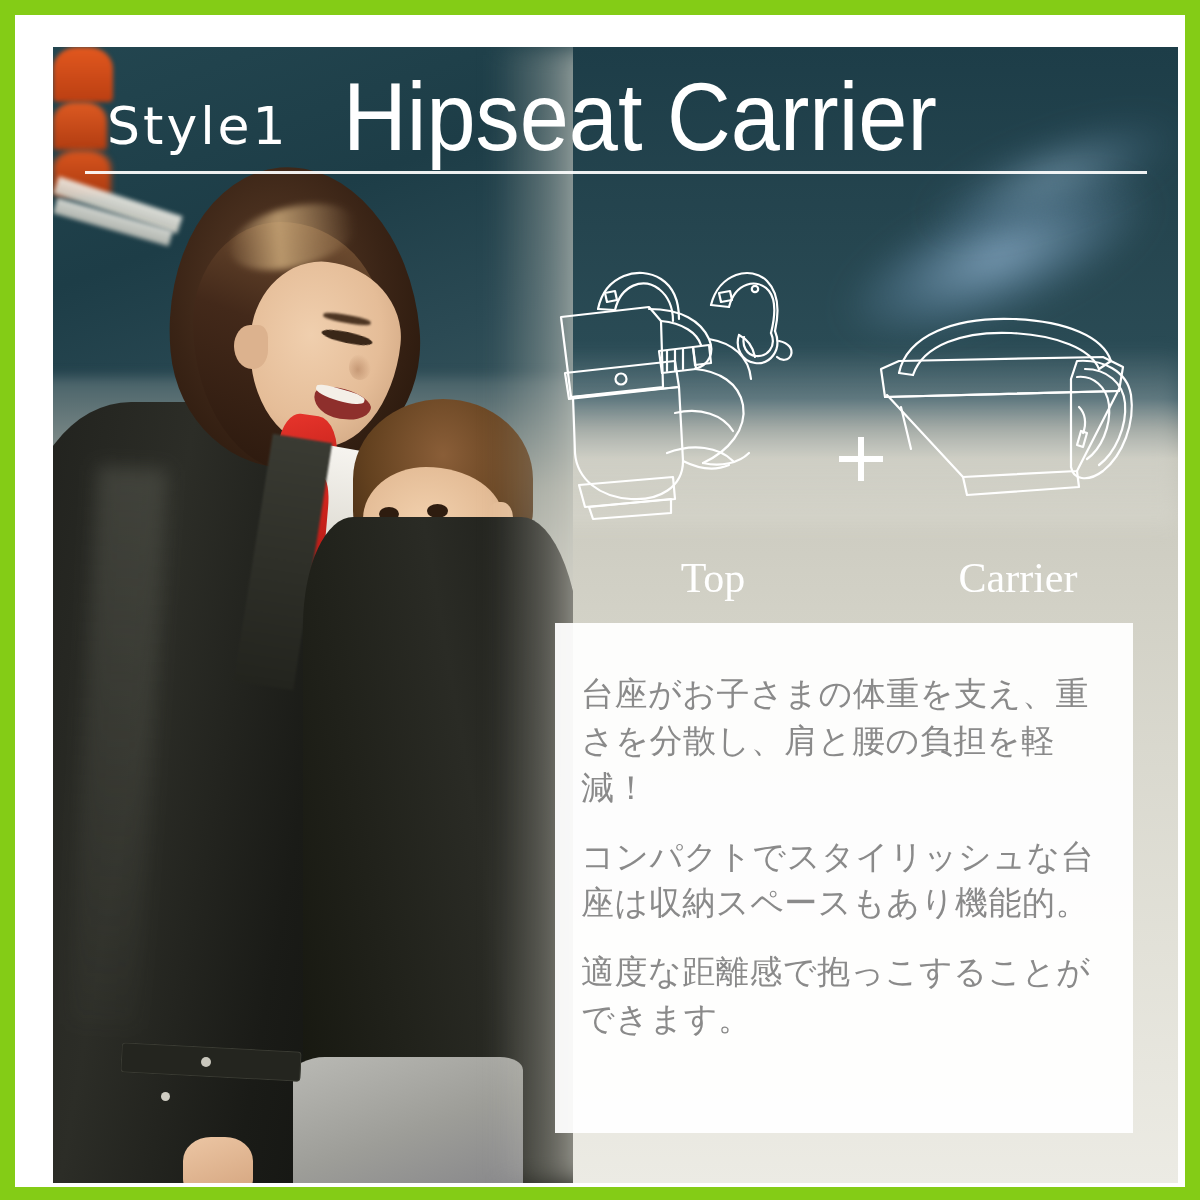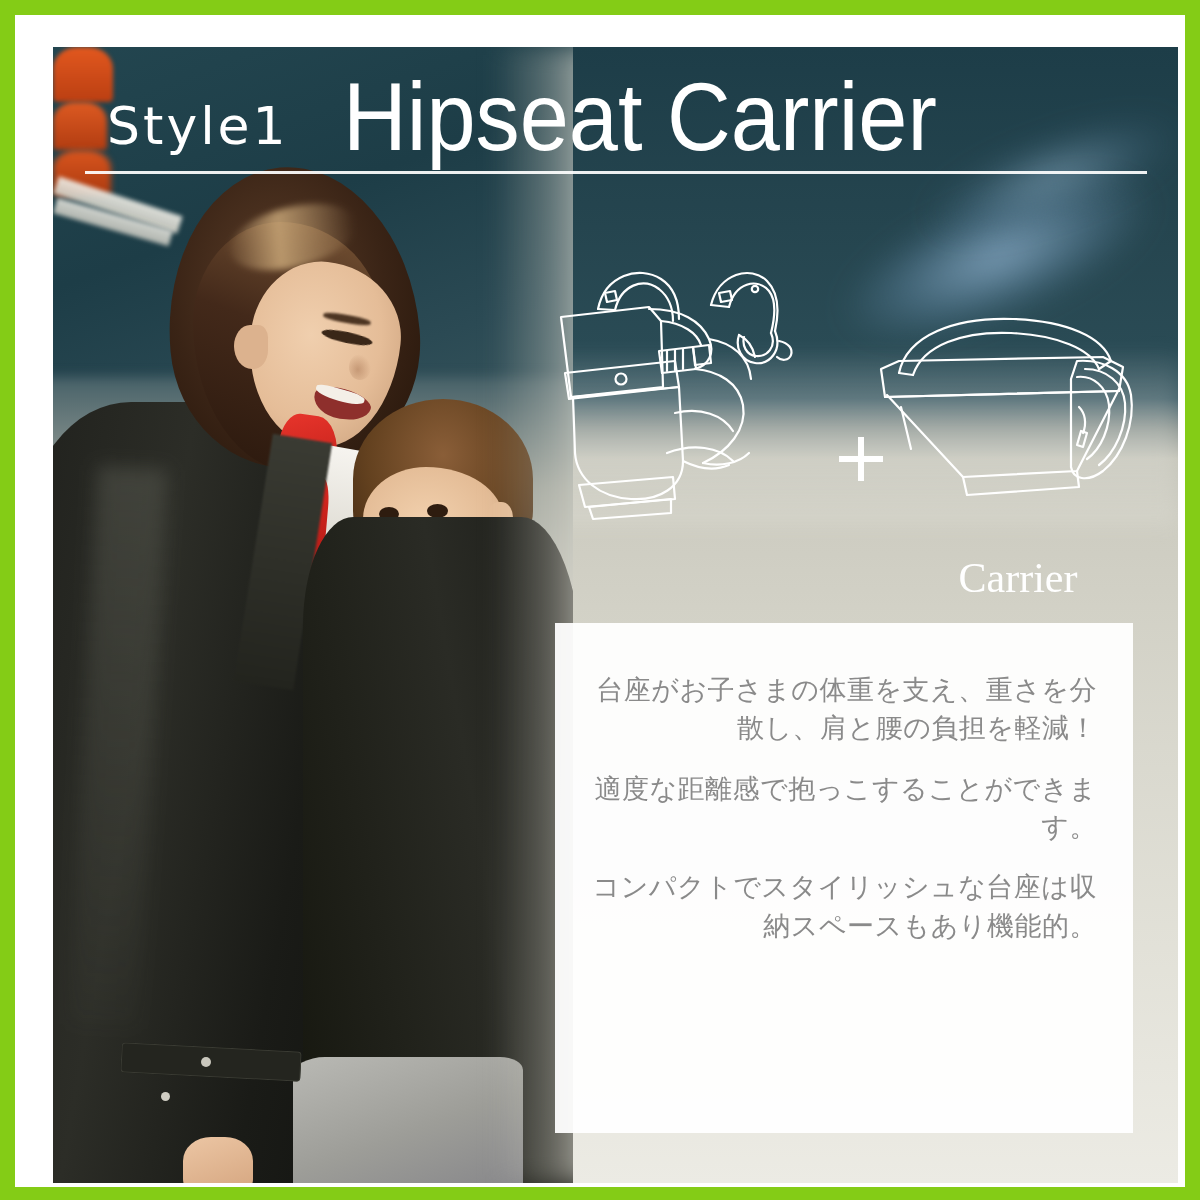--- a/index.html
+++ b/index.html
@@ -412,25 +412,24 @@
     width: 578px;
     height: 510px;
     background: rgba(255,255,255,0.94);
     box-sizing: border-box;
     padding: 48px 36px 36px 26px;
   }
   .text-card p {
     margin: 0 0 22px 0;
     color: #8a8a8a;
     font-family: "DejaVu Sans", "Liberation Sans", sans-serif;
-    font-size: 27px;
+    font-size: 33px;
     line-height: 1.42;
     letter-spacing: 0.5px;
     font-weight: 400;
-    text-align: right;
   }
   .text-card p:last-child { margin-bottom: 0; }
 </style>
 </head>
 <body>
 
 <div class="poster">
 
   <div class="white-frame">
 
@@ -560,24 +559,25 @@
           <path d="M30 108 L40 150"></path>
 
           <path d="M206 62 C232 60, 256 72, 260 96 C264 124, 252 156, 232 172 C216 184, 202 180, 200 168 L200 80 Z"></path>
           <path d="M214 70 C236 70, 252 84, 254 104 C256 128, 244 154, 228 166"></path>
           <path d="M206 78 C222 76, 236 88, 238 106 C240 128, 230 150, 216 160"></path>
 
           <path d="M208 108 C214 114, 216 124, 212 134"></path>
           <path d="M210 132 l-4 14 l6 2 l4 -14 z"></path>
         </svg>
 
+        <div class="prod-caption cap-top">Top</div>
         <div class="prod-caption cap-hip">Carrier</div>
       </div>
 
       <div class="text-card">
         <p>台座がお子さまの体重を支え、重さを分散し、肩と腰の負担を軽減！</p>
+        <p>コンパクトでスタイリッシュな台座は収納スペースもあり機能的。</p>
         <p>適度な距離感で抱っこすることができます。</p>
-        <p>コンパクトでスタイリッシュな台座は収納スペースもあり機能的。</p>
       </div>
 
     </div>
   </div>
 </div>
 
 </body></html>

